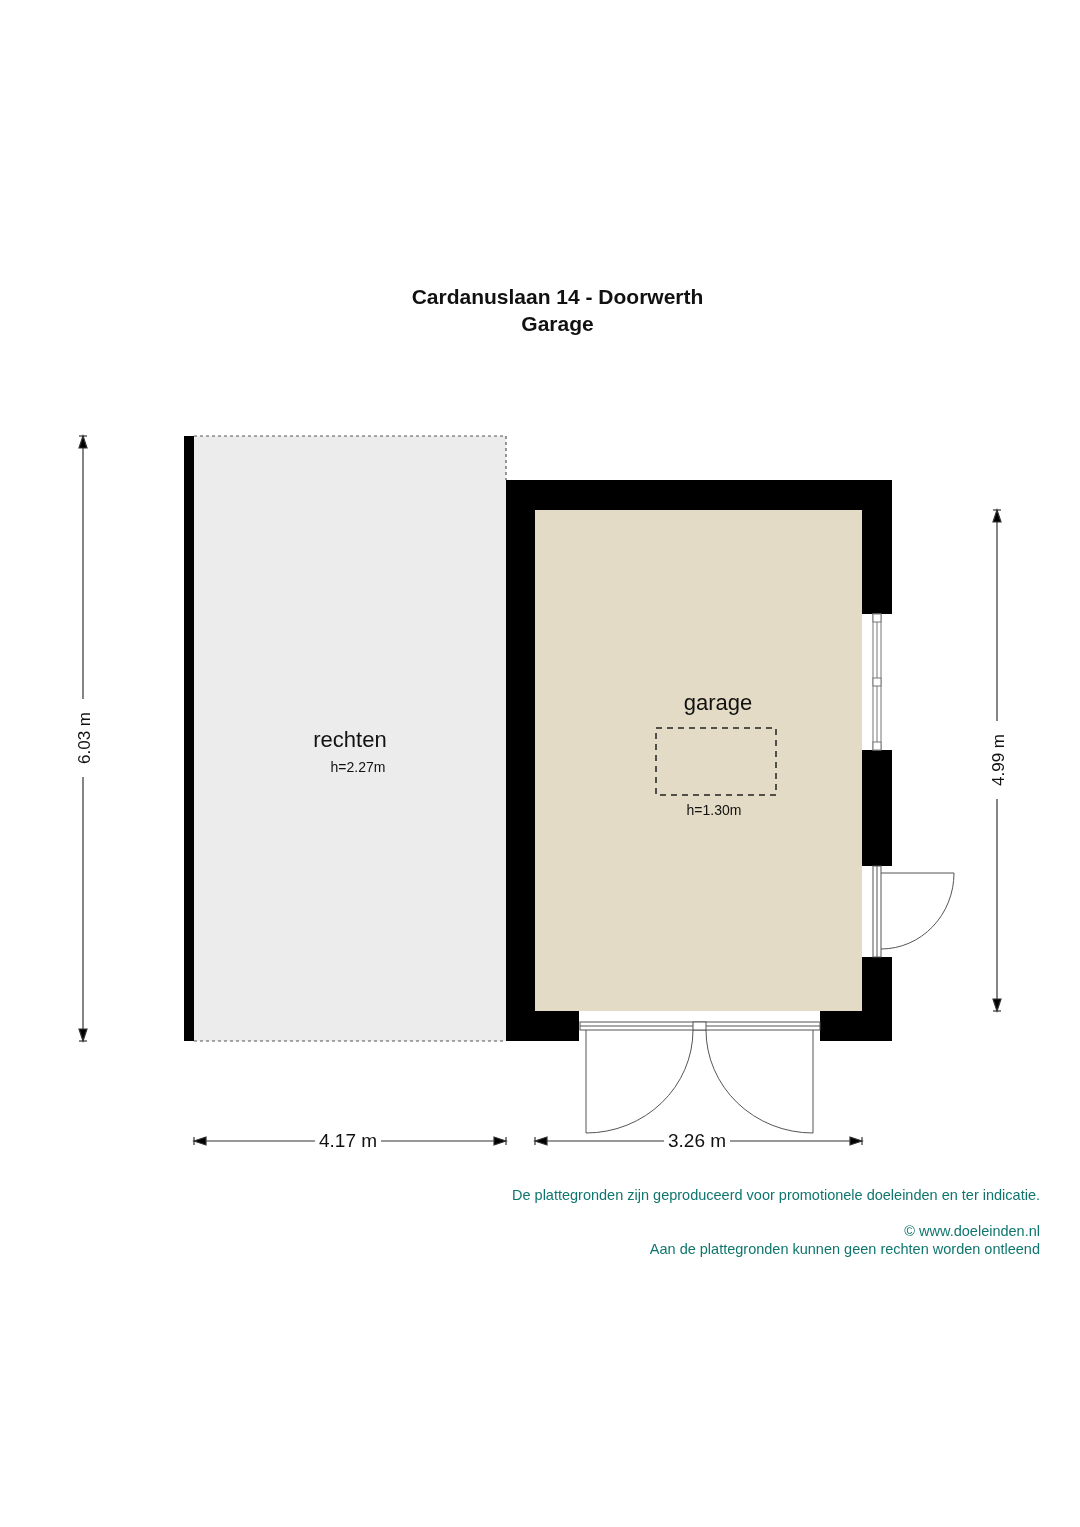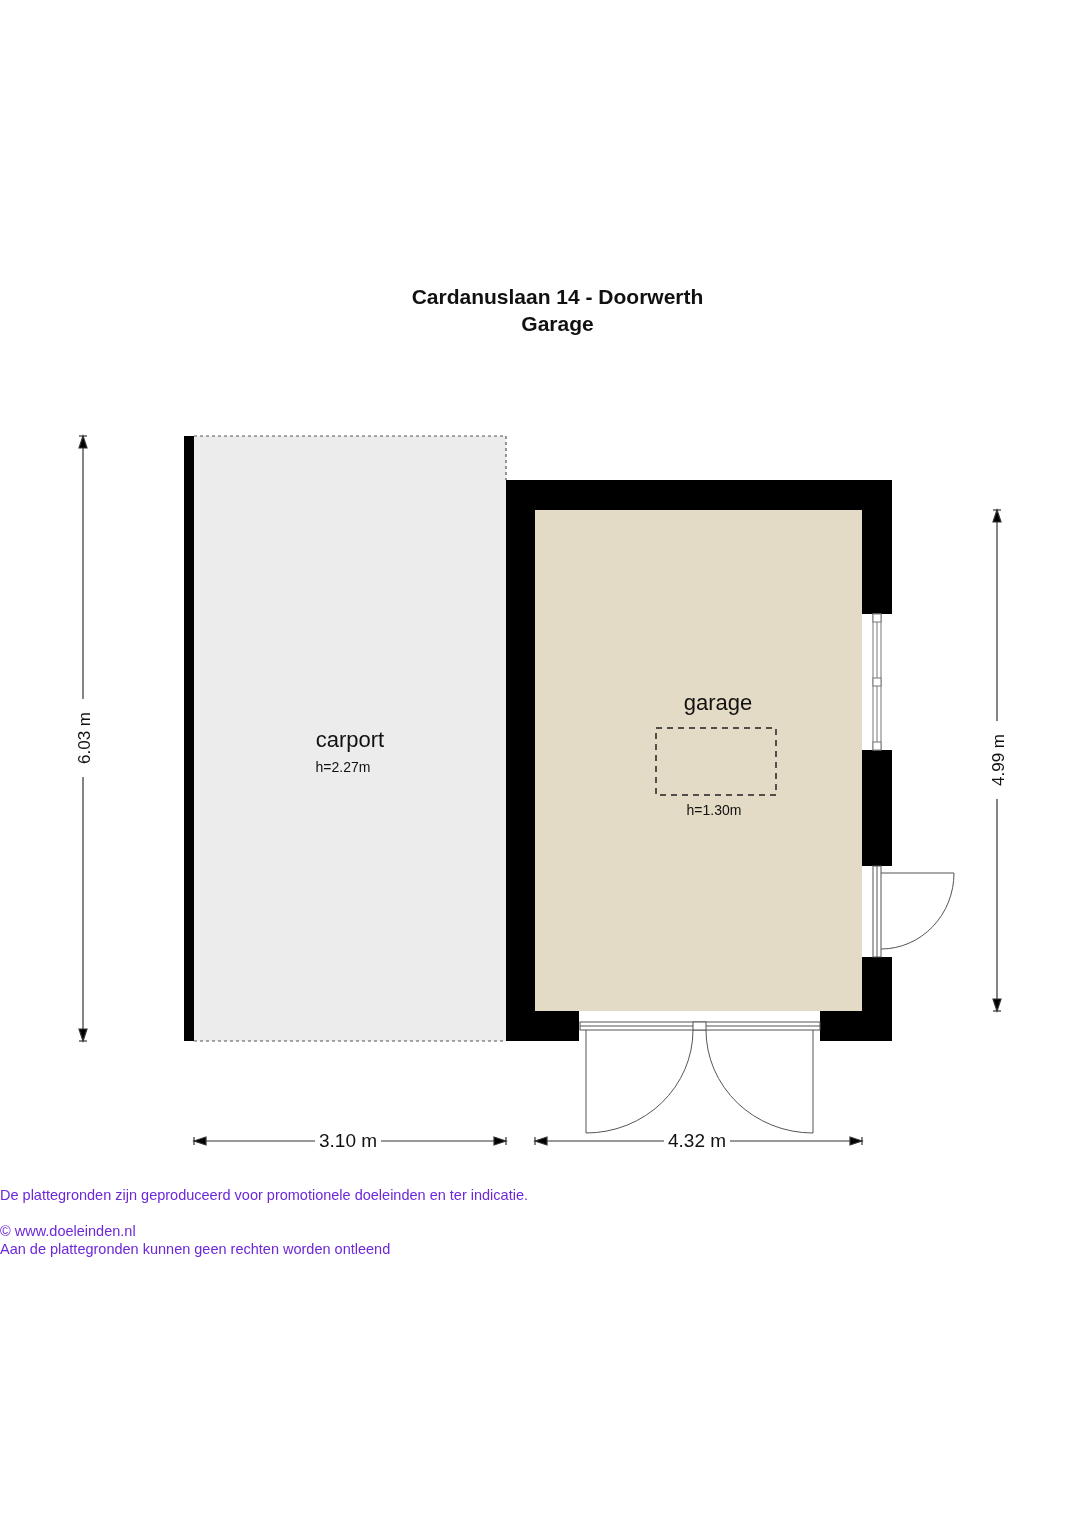--- a/index.html
+++ b/index.html
@@ -5,21 +5,21 @@
   html, body { margin: 0; padding: 0; background: #ffffff; }
   body { width: 1080px; height: 1527px; position: relative; overflow: hidden; font-family: "Liberation Sans", sans-serif; color: #111; }
   .title { position: absolute; left: 0; width: 1115px; text-align: center; font-weight: bold; font-size: 21px; line-height: 27px; }
   #title1 { top: 283px; }
   #title2 { top: 310px; }
   svg.plan { position: absolute; left: 0; top: 0; }
   .room-label { position: absolute; font-size: 22px; text-align: center; }
   .room-h { position: absolute; font-size: 14px; text-align: center; }
   .dim-label { position: absolute; font-size: 19px; background: #fff; padding: 0 4px; line-height: 20px; }
   .dim-v { position: absolute; font-size: 17px; background: #fff; padding: 0 4px; transform: rotate(-90deg); transform-origin: center center; line-height: 18px; white-space: nowrap; }
-  .footer { position: absolute; left: 0; width: 1040px; text-align: left; font-size: 14.5px; line-height: 18px; color: #6d28d9; }
+  .footer { position: absolute; left: 0; width: 1040px; text-align: right; font-size: 14.5px; line-height: 18px; color: #0f766e; }
 </style>
 </head>
 <body>
 
 <div class="title" id="title1">Cardanuslaan 14 - Doorwerth</div>
 <div class="title" id="title2">Garage</div>
 
 <svg class="plan" width="1080" height="1527" viewBox="0 0 1080 1527">
 
   <g>
@@ -84,27 +84,27 @@
       <line x1="506" y1="1137" x2="506" y2="1145"></line>
 
     <line x1="535" y1="1141" x2="862" y2="1141"></line>
     <polygon points="535,1141 547,1137 547,1145"></polygon>
       <line x1="535" y1="1137" x2="535" y2="1145"></line>
     <polygon points="862,1141 850,1137 850,1145"></polygon>
       <line x1="862" y1="1137" x2="862" y2="1145"></line>
   </g>
 </svg>
 
-<div class="room-label" style="left:290px; top:727px; width:120px;">carport</div>
-<div class="room-h" style="left:288px; top:759px; width:110px;">h=2.27m</div>
+<div class="room-label" style="left:290px; top:727px; width:120px;">rechten</div>
+<div class="room-h" style="left:303px; top:759px; width:110px;">h=2.27m</div>
 
 <div class="room-label" style="left:658px; top:690px; width:120px;">garage</div>
 <div class="room-h" style="left:658px; top:802px; width:112px;">h=1.30m</div>
 
 <div class="dim-v" style="left:46px; top:729px; width:70px; text-align:center;">6.03 m</div>
 <div class="dim-v" style="left:960px; top:751px; width:70px; text-align:center;">4.99 m</div>
 
-<div class="dim-label" style="left:315px; top:1131px;">3.10 m</div>
-<div class="dim-label" style="left:664px; top:1131px;">4.32 m</div>
+<div class="dim-label" style="left:315px; top:1131px;">4.17 m</div>
+<div class="dim-label" style="left:664px; top:1131px;">3.26 m</div>
 
 <div class="footer" style="top:1186px;">De plattegronden zijn geproduceerd voor promotionele doeleinden en ter indicatie.</div>
 <div class="footer" style="top:1240px;">Aan de plattegronden kunnen geen rechten worden ontleend</div>
 <div class="footer" style="top:1222px;">© www.doeleinden.nl</div>
 
 </body></html>

